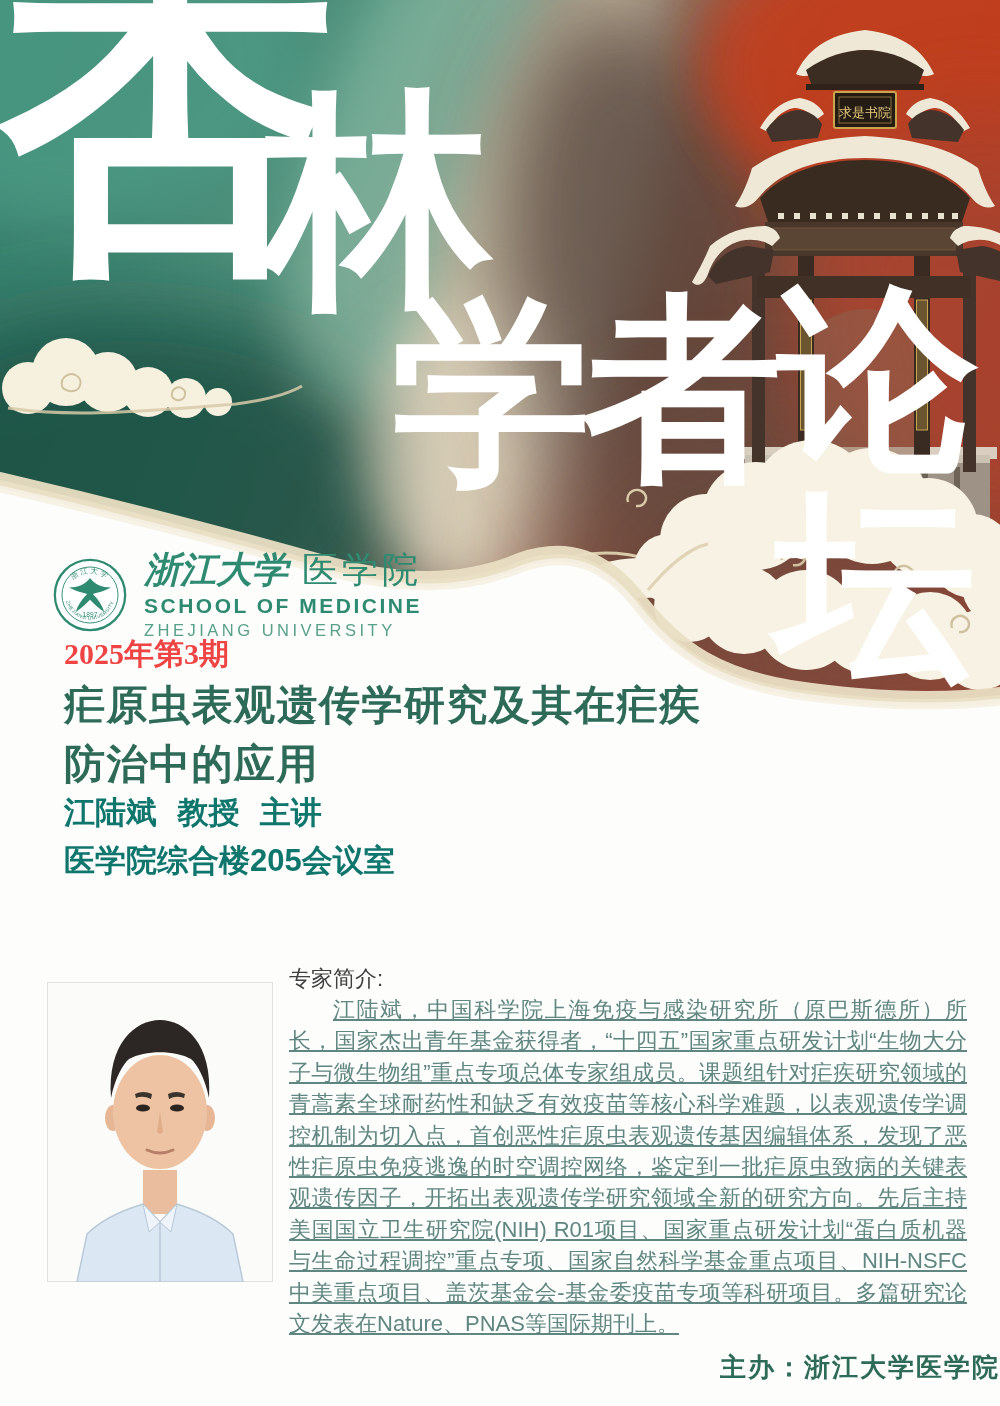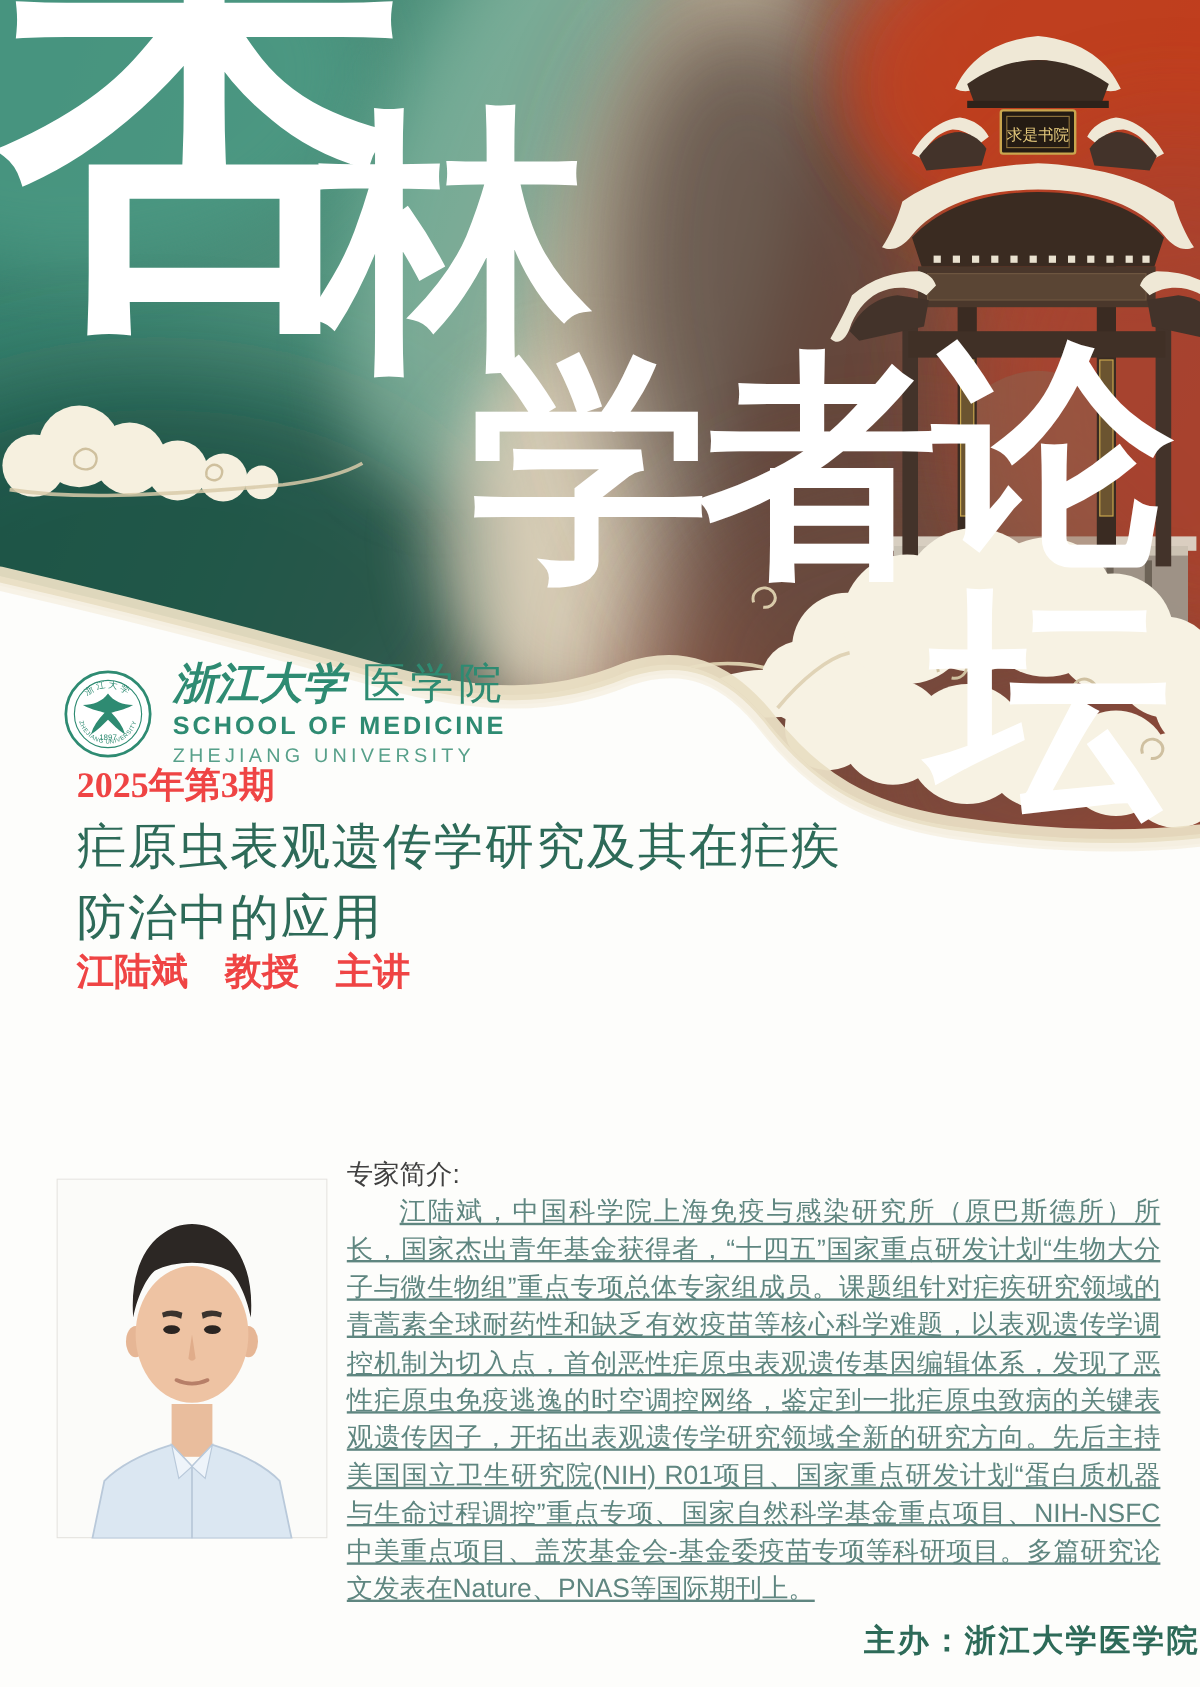--- a/index.html
+++ b/index.html
@@ -25,24 +25,24 @@
   .logo-text{display:flex;flex-direction:column;line-height:1.12;}
   .logo-cn{display:flex;align-items:baseline;gap:14px;color:#2e8b72;}
   .logo-cn-name{font-family:"Liberation Serif","DejaVu Serif",serif;font-style:italic;font-weight:700;font-size:36px;}
   .logo-cn-school{font-weight:400;font-size:36px;letter-spacing:4px;}
   .logo-en1{color:#2e8b72;font-weight:700;font-size:21px;letter-spacing:2.5px;margin-top:4px;}
   .logo-en2{color:#57a08a;font-weight:400;font-size:16.5px;letter-spacing:3.5px;margin-top:3px;}
 
   .issue{position:absolute;left:64px;top:634px;color:#ef4444;
     font-family:"Liberation Serif","DejaVu Serif",serif;font-weight:700;font-size:30px;}
   .lecture-title{position:absolute;left:64px;top:676px;width:650px;color:#2d6a58;
-    font-family:"Liberation Serif","DejaVu Serif",serif;font-weight:400;
+    font-family:"Liberation Serif","DejaVu Serif",serif;font-weight:700;
     font-size:41px;line-height:1.45;letter-spacing:1.5px;}
-  .info-block{position:absolute;left:64px;top:789px;color:#ef4444;
-    font-family:Liberation Mono, monospace;font-weight:700;
+  .info-block{position:absolute;left:64px;top:789px;color:#0f766e;
+    font-family:Liberation Sans, sans-serif;font-weight:700;
     font-size:31px;line-height:48px;word-spacing:0.38em;}
 
   .photo{position:absolute;left:47px;top:982px;width:226px;height:300px;}
   .bio-label{position:absolute;left:289px;top:963px;color:#404040;font-size:22px;line-height:31px;}
   .bio-text{position:absolute;left:289px;top:994px;width:678px;color:#5f8680;
     font-size:22px;line-height:31.4px;text-indent:2em;text-align:justify;margin:0;text-decoration:underline;}
 
   .footer{position:absolute;left:0;top:1350px;width:100%;text-align:right;color:#2d6a58;
     font-family:"Liberation Serif","DejaVu Serif",serif;font-weight:700;font-size:26px;letter-spacing:2px;}
 </style>
@@ -232,20 +232,21 @@
       </div>
       <div class="logo-en1">SCHOOL OF MEDICINE</div>
       <div class="logo-en2">ZHEJIANG UNIVERSITY</div>
     </div>
   </div>
 
   <div class="issue">2025年第3期</div>
   <div class="lecture-title">疟原虫表观遗传学研究及其在疟疾防治中的应用</div>
   <div class="info-block">
     <div>江陆斌 教授 主讲</div>
+    <div>医学院综合楼205会议室</div>
   </div>
 
   <svg class="photo" viewBox="0 0 226 300">
     <rect x="0.5" y="0.5" width="225" height="299" fill="#fbfbf9" stroke="#e3e1dd"></rect>
     <rect x="96" y="188" width="34" height="44" fill="#e9bd9d"></rect>
     <path d="M30,300 L40,252 C60,232 90,224 96,222 L113,240 L130,222 C136,224 166,232 186,252 L196,300 Z" fill="#dbe7f2" stroke="#b9c9da" stroke-width="1.5"></path>
     <path d="M96,222 L113,240 L102,250 Z" fill="#eef4fa" stroke="#b9c9da" stroke-width="1"></path>
     <path d="M130,222 L113,240 L124,250 Z" fill="#eef4fa" stroke="#b9c9da" stroke-width="1"></path>
     <path d="M113,240 L113,300" stroke="#b9c9da" stroke-width="1.5"></path>
     <ellipse cx="66" cy="136" rx="8" ry="13" fill="#e6b695"></ellipse>

